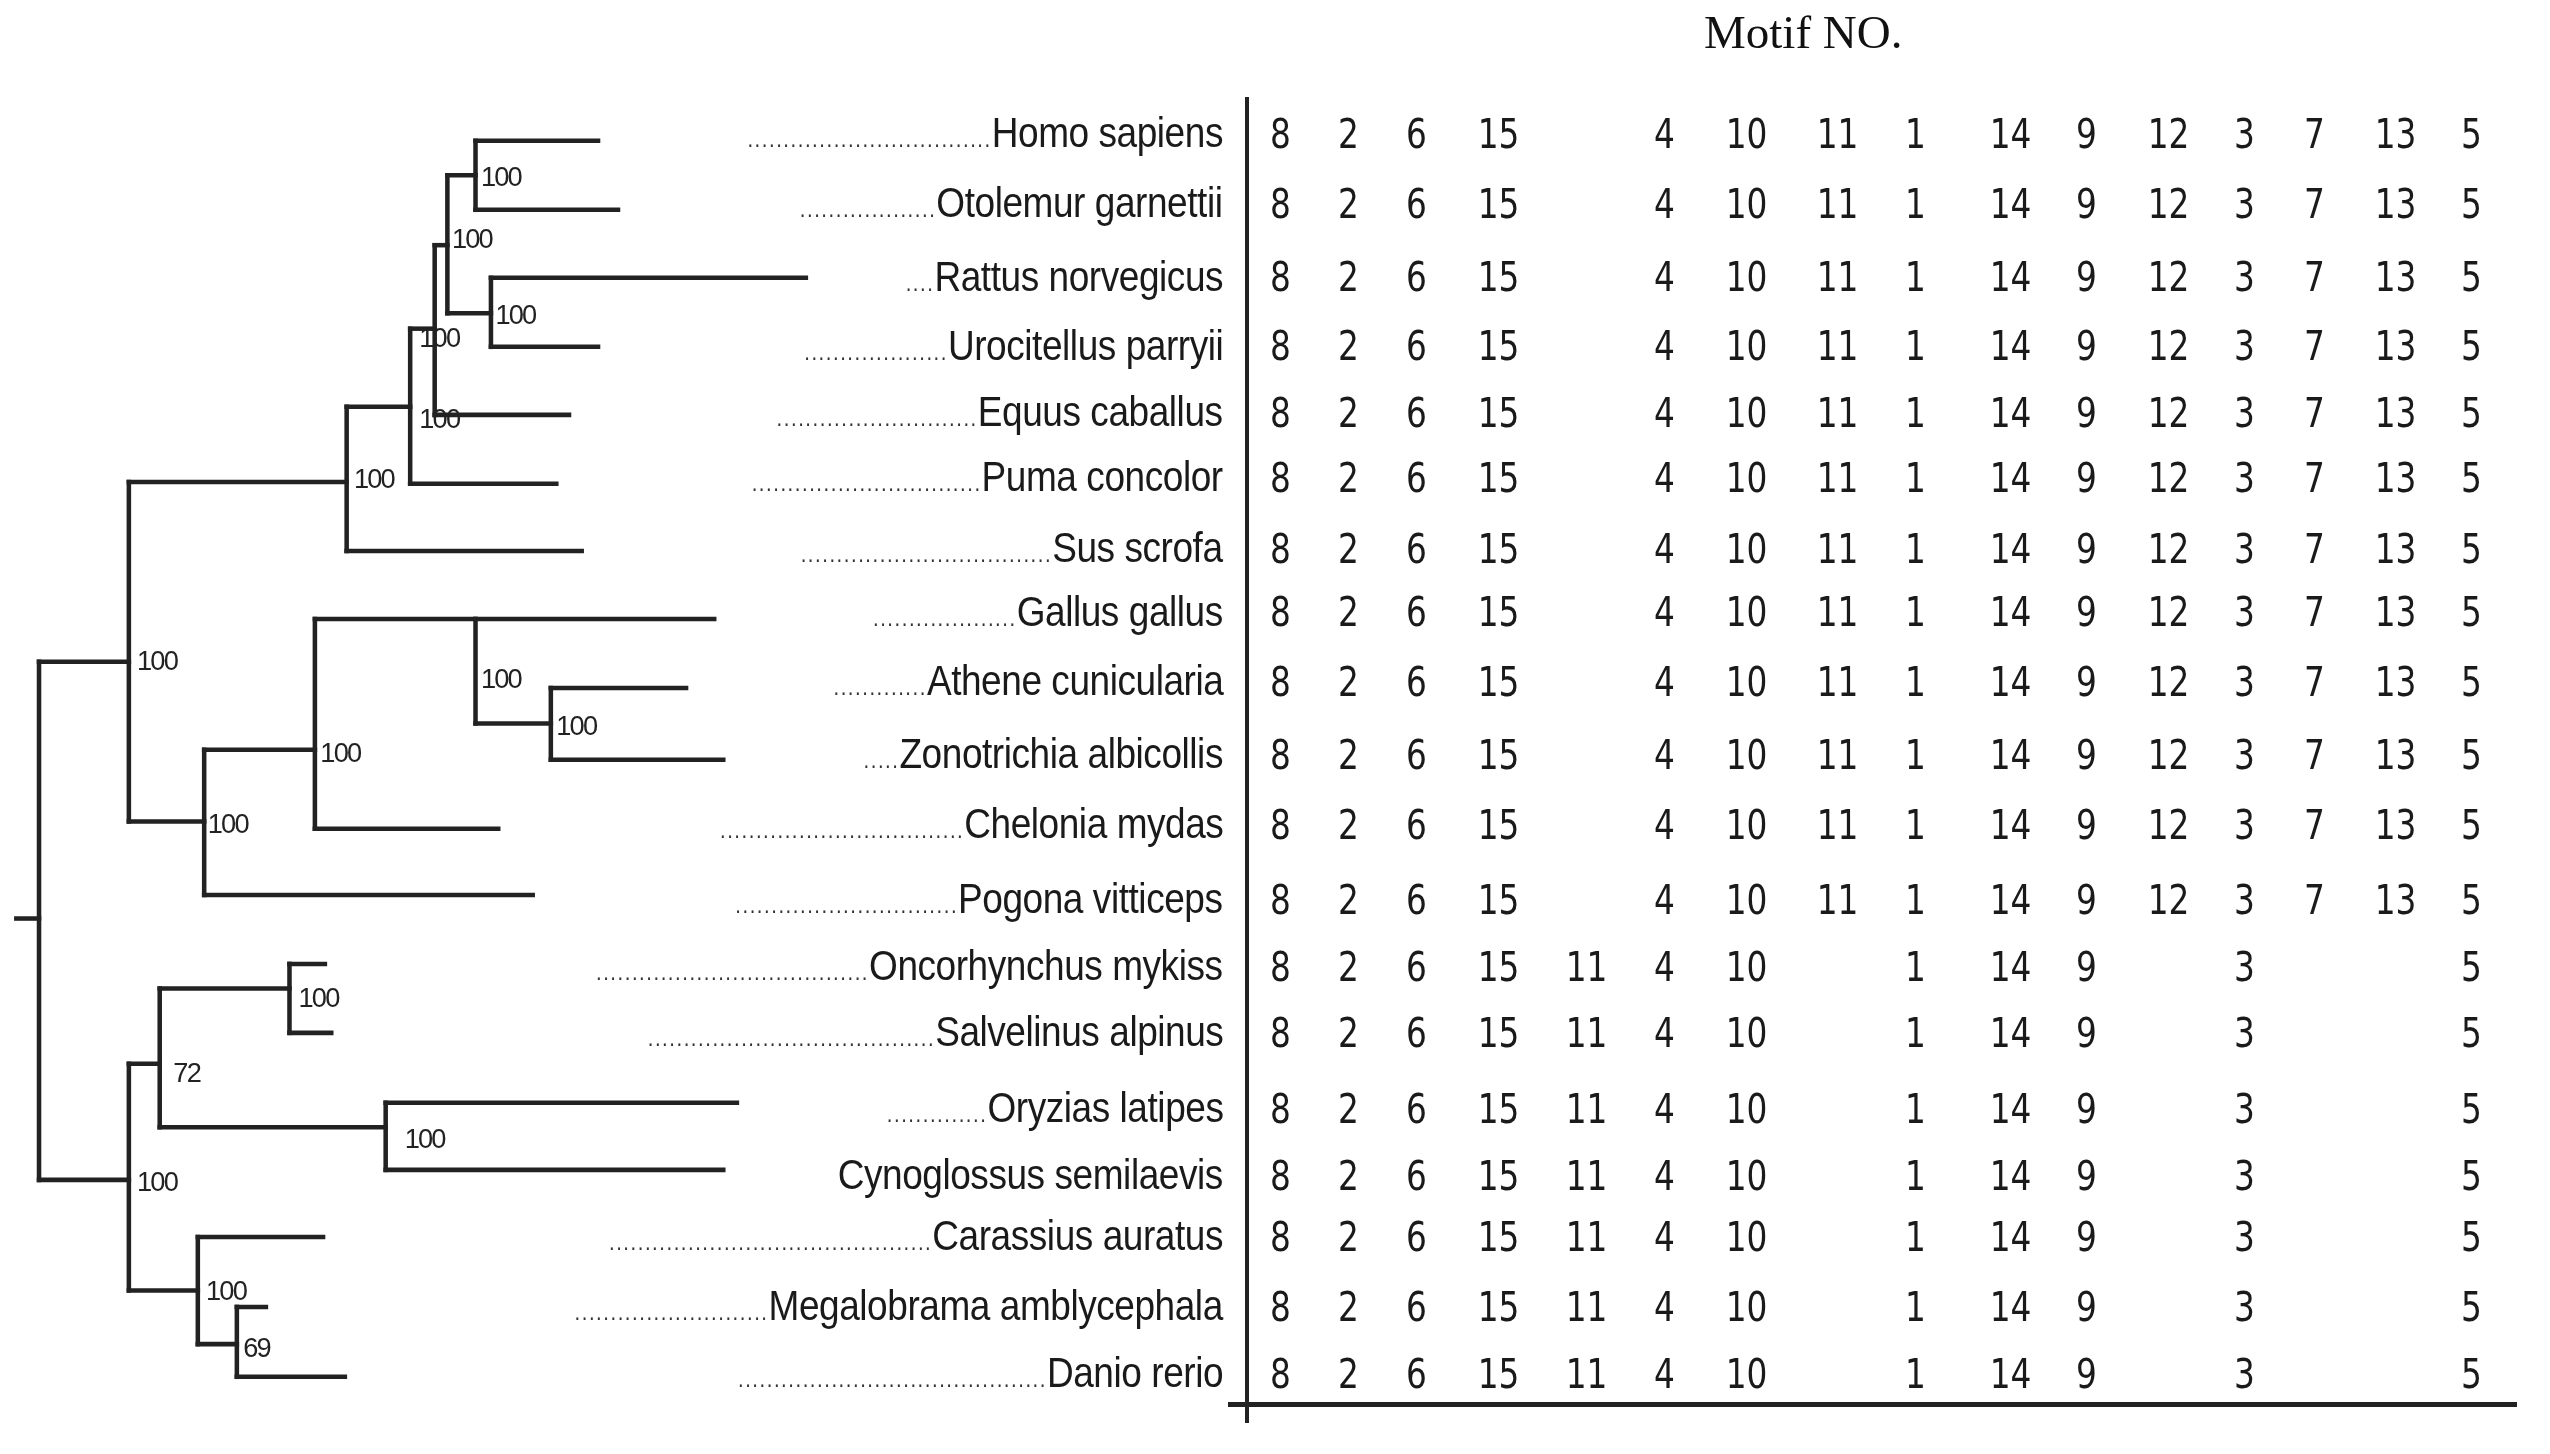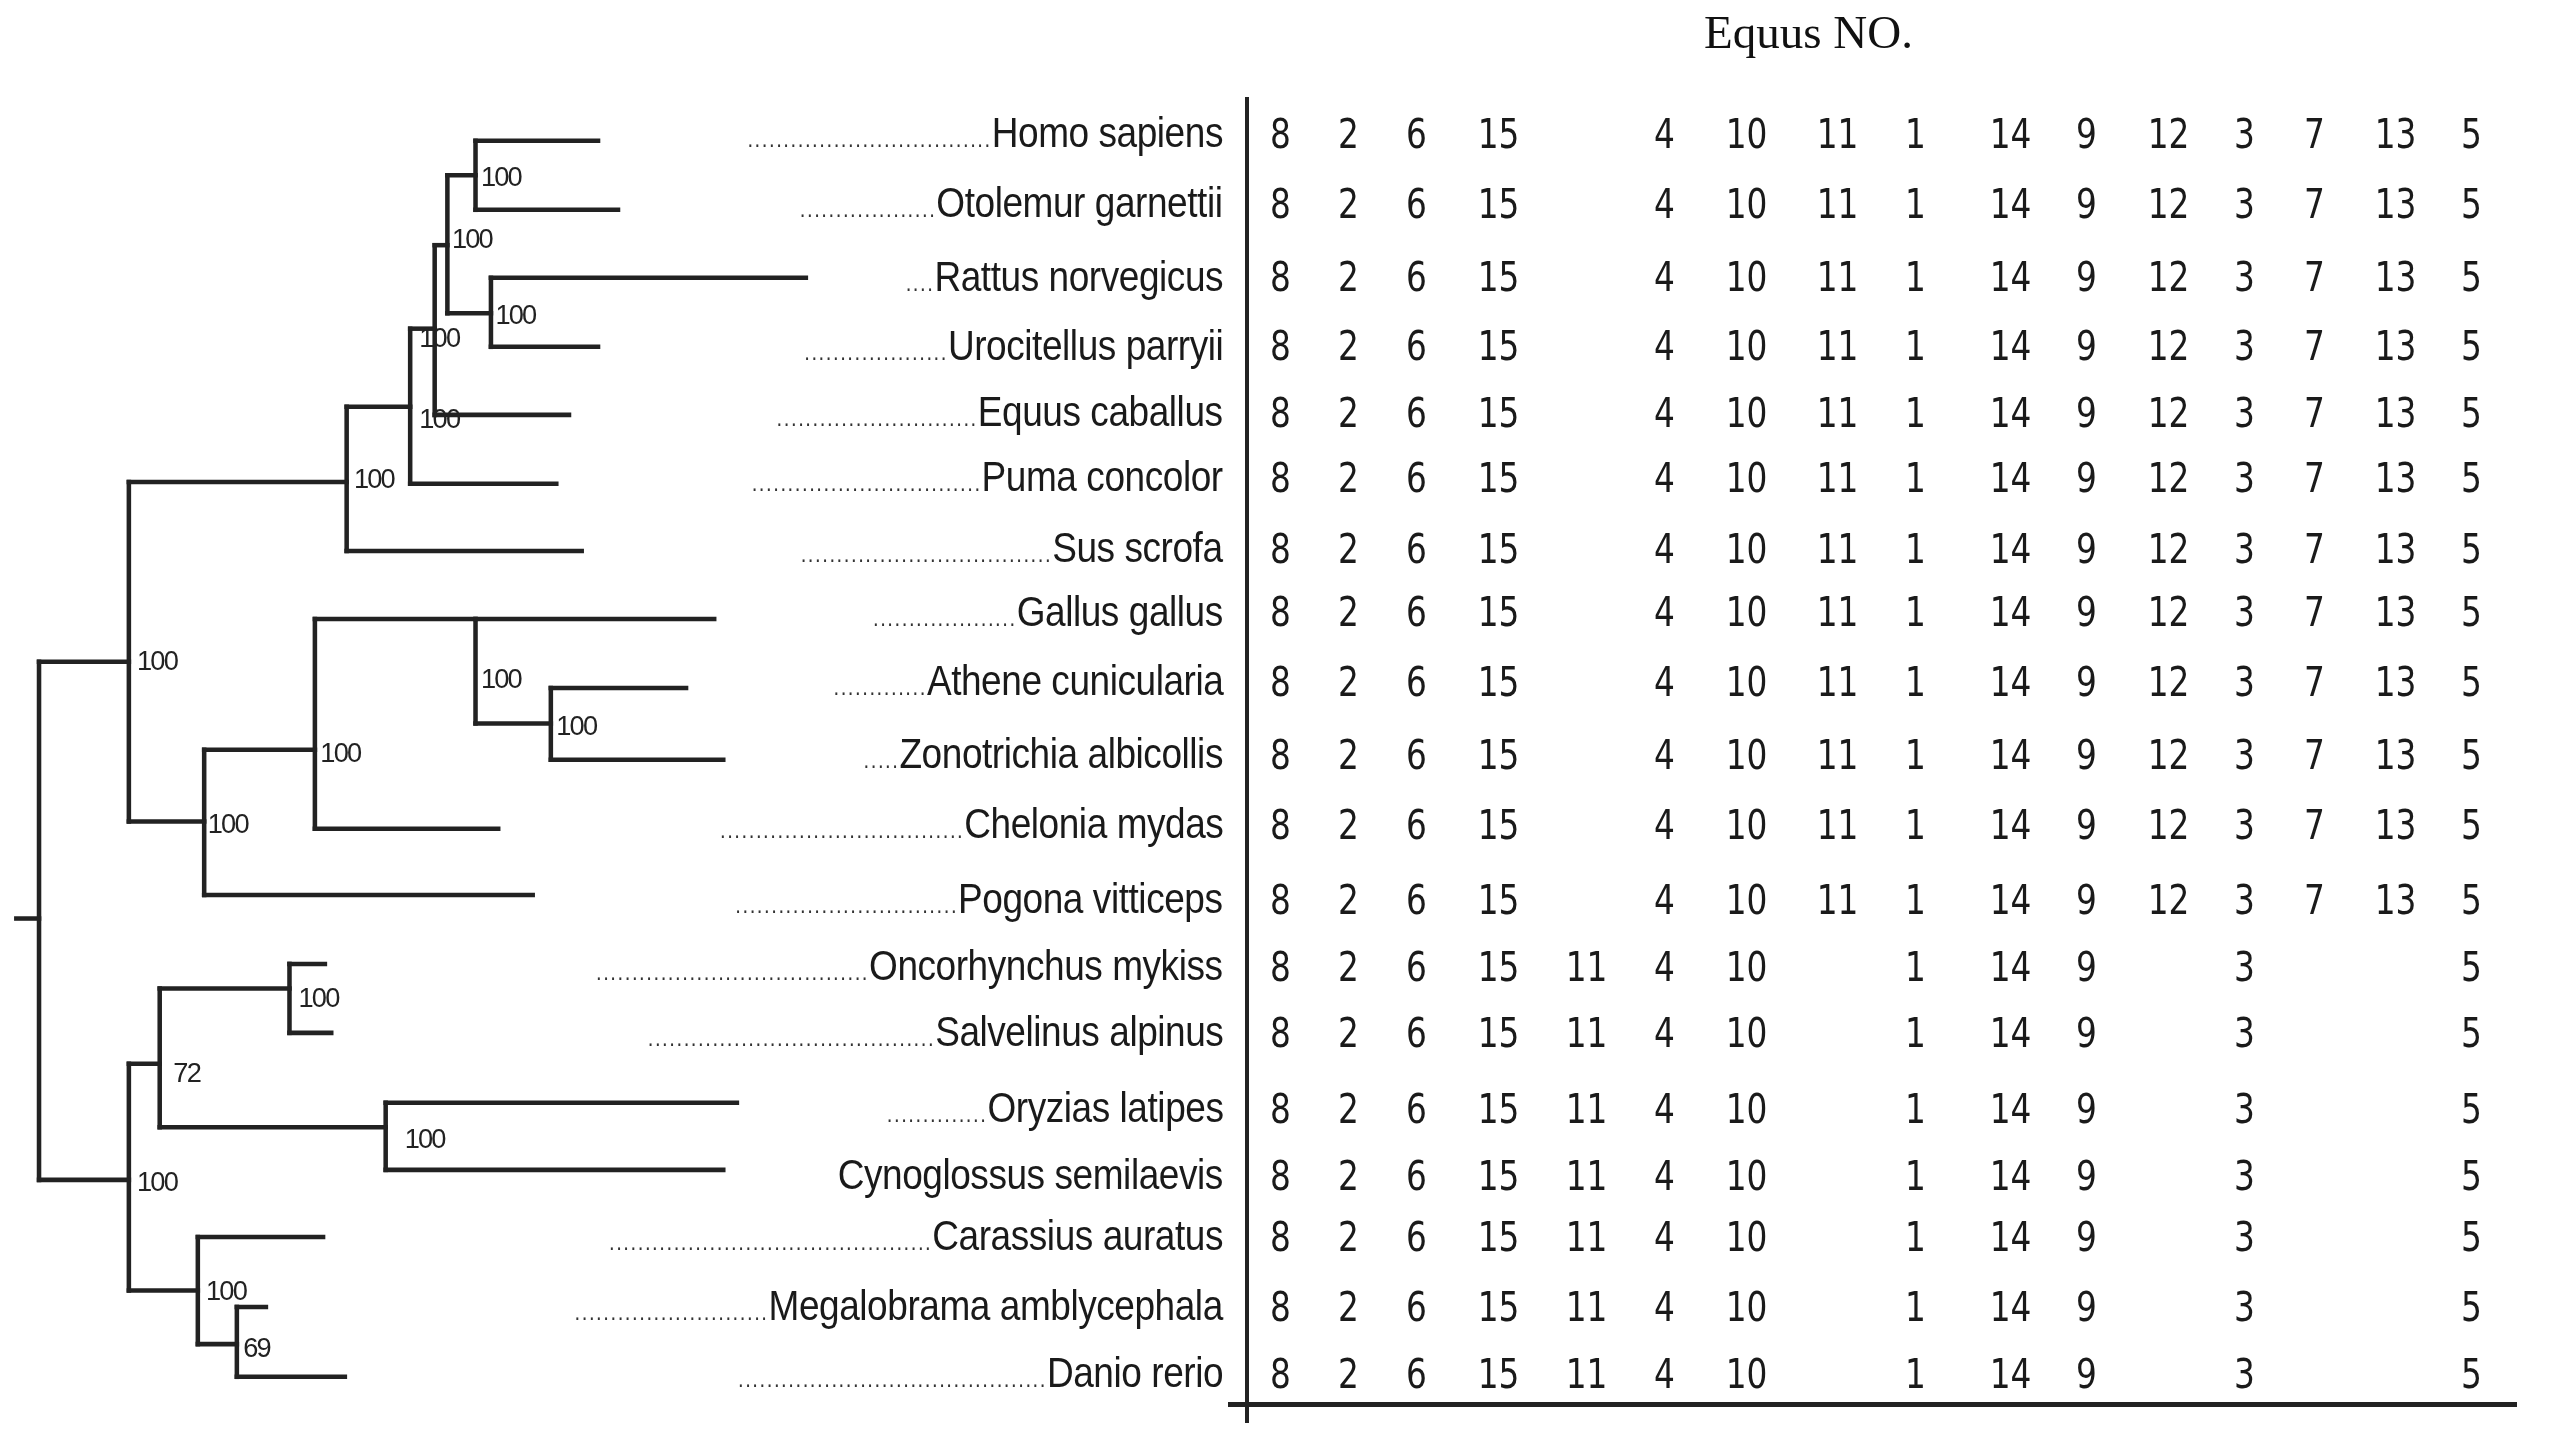--- a/index.html
+++ b/index.html
@@ -98,21 +98,21 @@
       <text x="353" y="840" class="support">100</text>
       <text x="530" y="758" class="support">100</text>
       <text x="613" y="810" class="support">100</text>
       <text x="329" y="1110" class="support">100</text>
       <text x="191" y="1192" class="support">72</text>
       <text x="151" y="1312" class="support">100</text>
       <text x="446" y="1265" class="support">100</text>
       <text x="227" y="1432" class="support">100</text>
       <text x="268" y="1495" class="support">69</text>
     </svg>
-  <div class="title">Equus NO.</div>
+  <div class="title">Motif NO.</div>
   <div id="labels">
       <div class="label-row" style="top: 105px;">
         <span class="leader">..................................</span>
         <span>Homo sapiens</span>
       </div>
       <div class="label-row" style="top: 175px;">
         <span class="leader">...................</span>
         <span>Otolemur garnettii</span>
       </div>
       <div class="label-row" style="top: 249px;">

